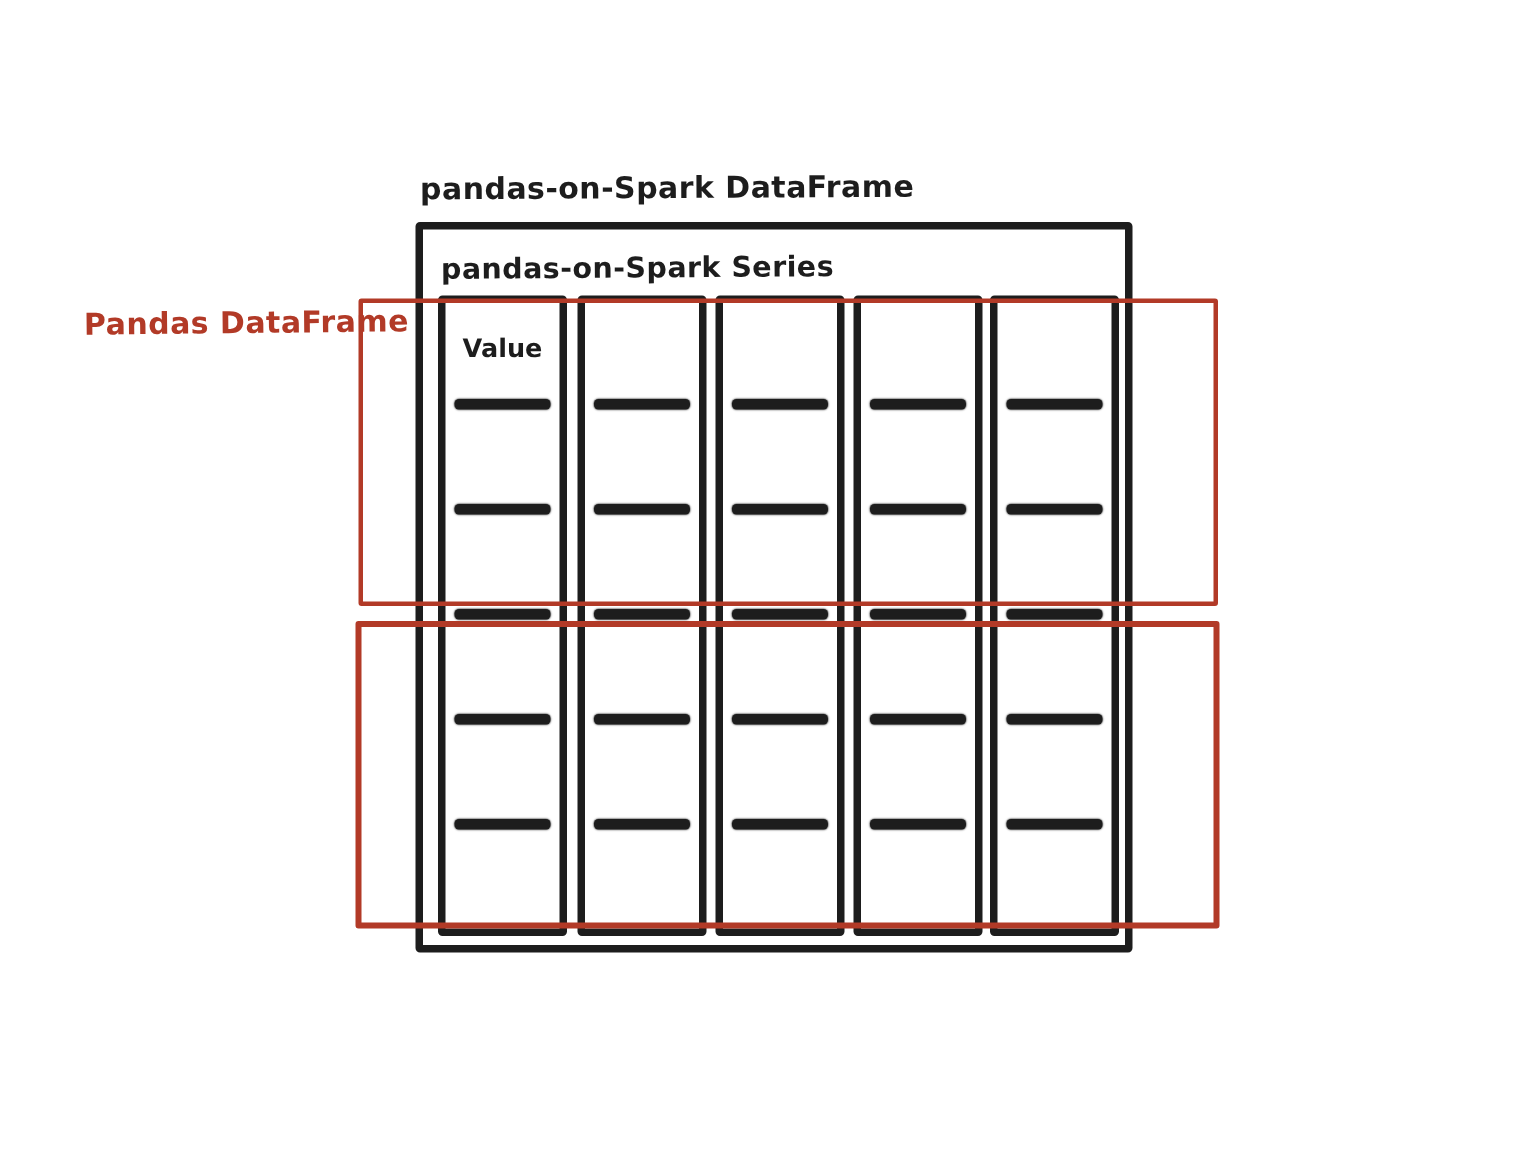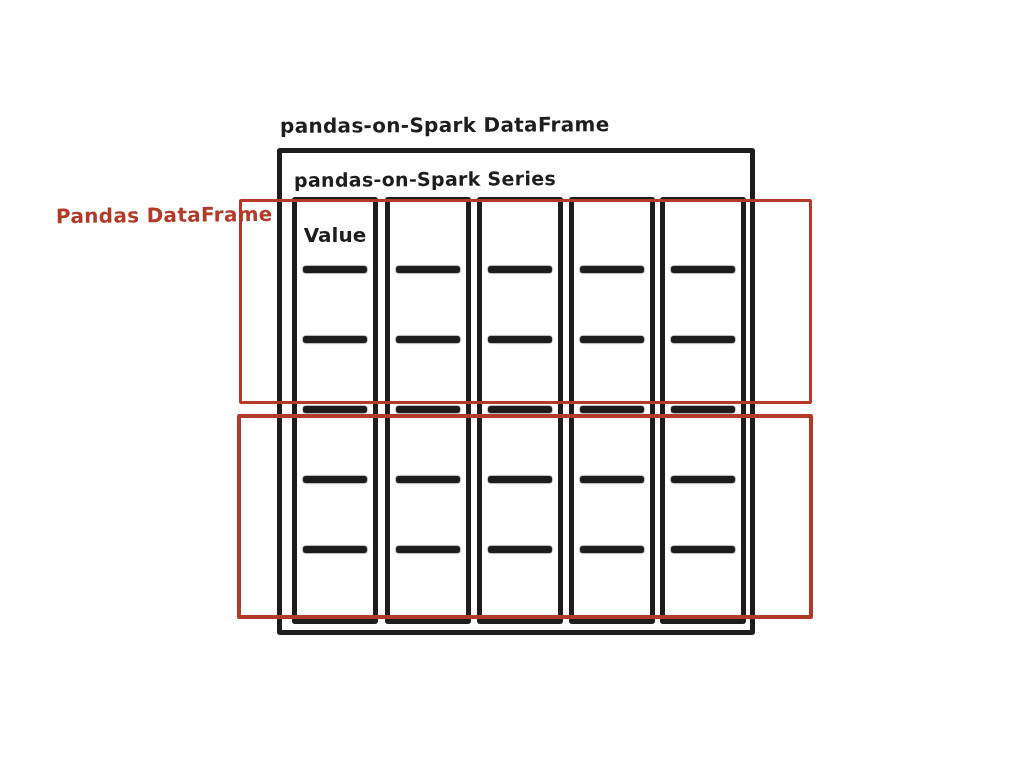--- a/index.html
+++ b/index.html
@@ -61,21 +61,21 @@
     border-radius: 3px;
     box-sizing: border-box;
     background: #ffffff;
   }
   .value-header {
     position: absolute;
     left: 0;
     right: 0;
     top: 21px;
     text-align: center;
-    font-size: 20px;
+    font-size: 17px;
     font-weight: bold;
     color: #1d1d1d;
   }
   .row-mark {
     position: absolute;
     left: 8%;
     width: 84%;
     height: 7px;
     background: var(--ink, #1d1d1d);
     border-radius: 3px;

